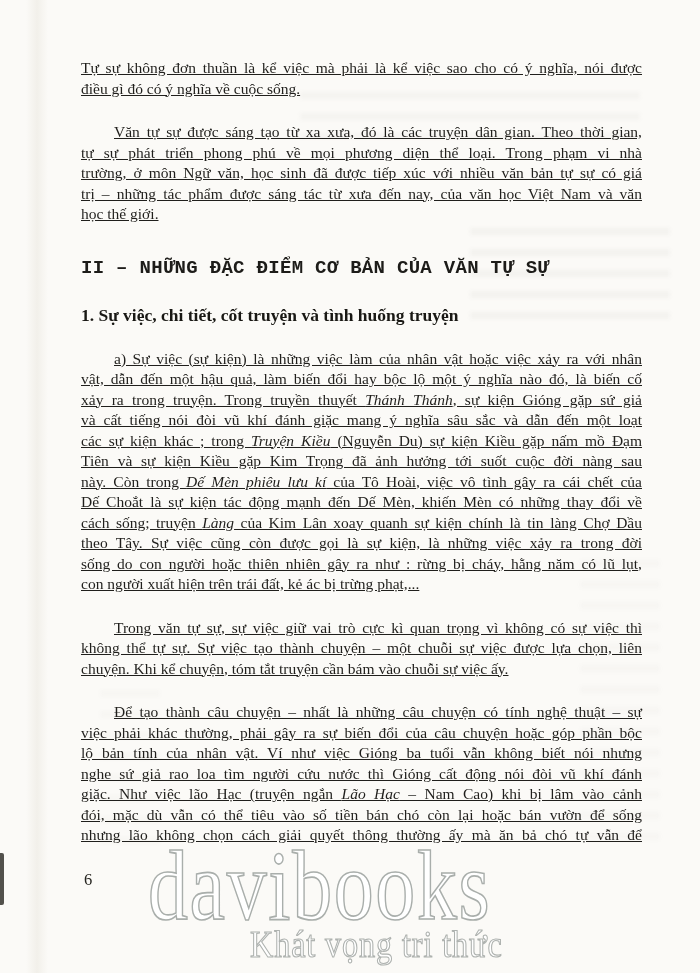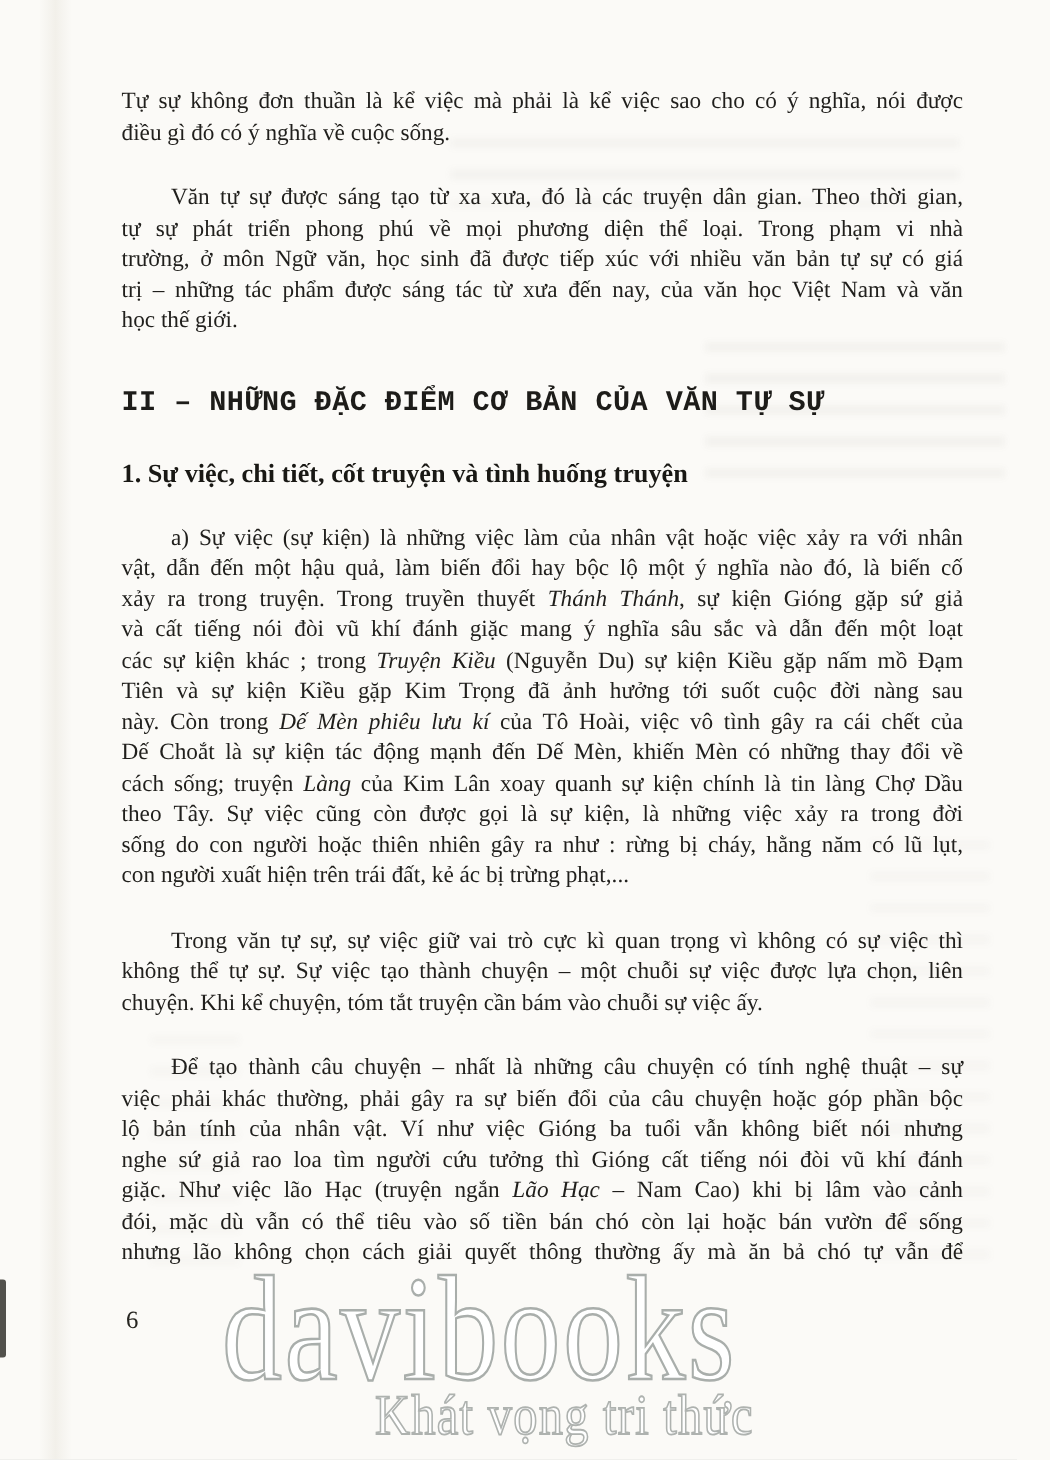--- a/index.html
+++ b/index.html
@@ -36,20 +36,21 @@
 
   .content { position: absolute; left: 81px; top: 58px; width: 561px; }
 
   .line {
     font-size: 15.5px;
     line-height: 20.5px;
     text-align: justify;
     -moz-text-align-last: justify;
     text-align-last: justify;
     white-space: normal;
+    text-decoration: underline;
   }
   .line.indent { text-indent: 33px; }
   .line.line-last { text-align-last: left; -moz-text-align-last: left; }
   .line i { font-style: italic; }
 
   .para { margin-top: 23px; }
   .content > :first-child { margin-top: 0; }
 
   .heading {
     margin-top: 32px;
@@ -136,21 +137,21 @@
       </div>
       <div class="para">
         <div class="line indent"><span>Trong văn tự sự, sự việc giữ vai trò cực kì quan trọng vì không có sự việc thì</span></div>
         <div class="line"><span>không thể tự sự. Sự việc tạo thành chuyện – một chuỗi sự việc được lựa chọn, liên</span></div>
         <div class="line line-last"><span>chuyện. Khi kể chuyện, tóm tắt truyện cần bám vào chuỗi sự việc ấy.</span></div>
       </div>
       <div class="para">
         <div class="line indent"><span>Để tạo thành câu chuyện – nhất là những câu chuyện có tính nghệ thuật – sự</span></div>
         <div class="line"><span>việc phải khác thường, phải gây ra sự biến đổi của câu chuyện hoặc góp phần bộc</span></div>
         <div class="line"><span>lộ bản tính của nhân vật. Ví như việc Gióng ba tuổi vẫn không biết nói nhưng</span></div>
-        <div class="line"><span>nghe sứ giả rao loa tìm người cứu tưởng thì Gióng cất tiếng nói đòi vũ khí đánh</span></div>
+        <div class="line"><span>nghe sứ giả rao loa tìm người cứu nước thì Gióng cất động nói đòi vũ khí đánh</span></div>
         <div class="line"><span>giặc. Như việc lão Hạc (truyện ngắn </span><i>Lão Hạc</i><span> – Nam Cao) khi bị lâm vào cảnh</span></div>
         <div class="line"><span>đói, mặc dù vẫn có thể tiêu vào số tiền bán chó còn lại hoặc bán vườn để sống</span></div>
         <div class="line"><span>nhưng lão không chọn cách giải quyết thông thường ấy mà ăn bả chó tự vẫn để</span></div>
       </div>
     </div>
 
   <div class="page-number">6</div>
 
   <div>
     <div class="wm-brand">davibooks</div>

